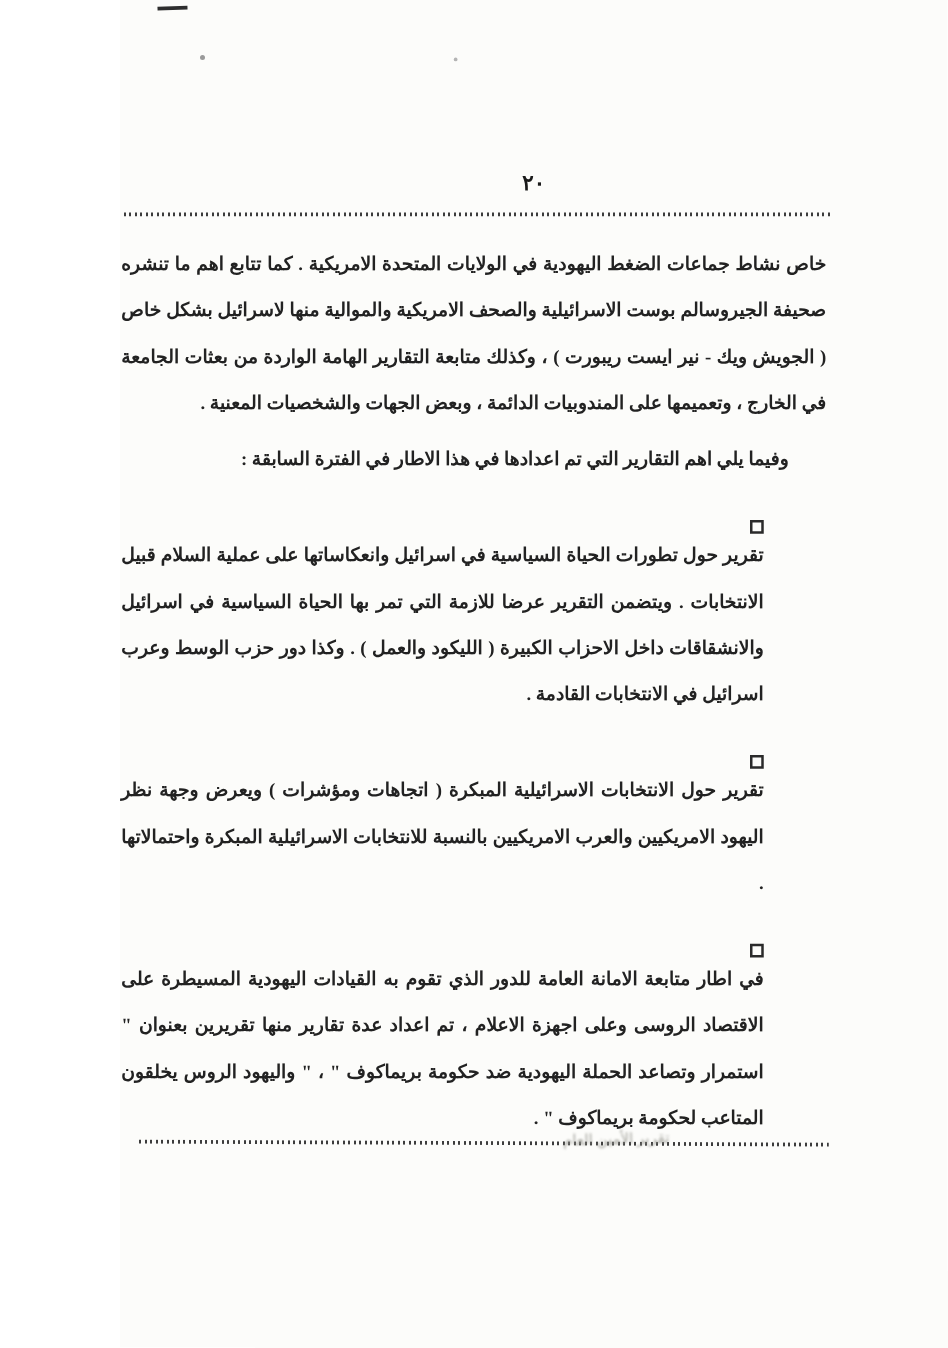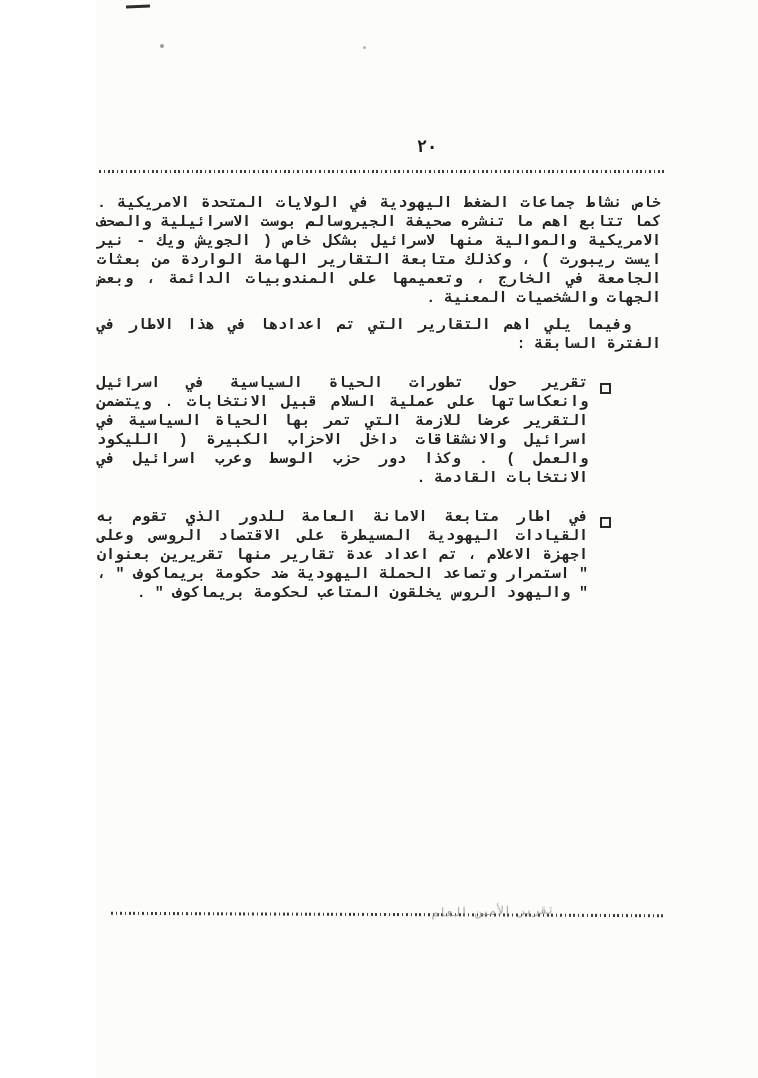--- a/index.html
+++ b/index.html
@@ -3,21 +3,21 @@
 <meta charset="utf-8">
 <style>
   * { margin: 0; padding: 0; box-sizing: border-box; }
   html, body { background: #ffffff; }
 
   .sheet {
     position: relative;
     width: 662px;
     height: 1078px;
     background: #fcfcfa;
-    font-family: Liberation Mono, monospace;
+    font-family: Liberation Serif, serif;
     direction: rtl;
     color: #1f1f1f;
     overflow: hidden;
   }
 
   
   .page-number {
     position: absolute;
     top: 136px;
     left: 0;
@@ -43,35 +43,36 @@
   .rule-bottom { top: 913px; right: 95px;  width: 552px; transform: rotate(0.25deg); }
 
   
   .body-text {
     position: absolute;
     top: 194px;
     right: 97px;
     width: 564px;
     font-size: 15px;
     font-weight: 700;
-    line-height: 19px;
+    line-height: 37px;
     text-align: justify;
     color: #222;
   }
 
   .para.lead {
     margin-top: 8px;
     text-indent: 30px;
   }
 
   .bullet {
     display: flex;
     align-items: flex-start;
     margin-top: 20px;
     padding-right: 50px;
+    flex-direction: column;
   }
   .bullet .marker {
     flex: 0 0 auto;
     width: 11px;
     height: 11px;
     border: 2px solid #2a2a2a;
     margin-top: 9px;
     margin-left: 12px;
     background: transparent;
   }
@@ -127,20 +128,24 @@
 
     <p class="para intro">خاص نشاط جماعات الضغط اليهودية في الولايات المتحدة الامريكية . كما تتابع اهم ما تنشره صحيفة الجيروسالم بوست الاسرائيلية والصحف الامريكية والموالية منها لاسرائيل بشكل خاص ( الجويش ويك - نير ايست ريبورت ) ، وكذلك متابعة التقارير الهامة الواردة من بعثات الجامعة في الخارج ، وتعميمها على المندوبيات الدائمة ، وبعض الجهات والشخصيات المعنية .</p>
 
     <p class="para lead">وفيما يلي اهم التقارير التي تم اعدادها في هذا الاطار في الفترة السابقة :</p>
 
     <div class="bullet">
       <span class="marker"></span>
       <span class="text">تقرير حول تطورات الحياة السياسية في اسرائيل وانعكاساتها على عملية السلام قبيل الانتخابات . ويتضمن التقرير عرضا للازمة التي تمر بها الحياة السياسية في اسرائيل والانشقاقات داخل الاحزاب الكبيرة ( الليكود والعمل ) . وكذا دور حزب الوسط وعرب اسرائيل في الانتخابات القادمة .</span>
     </div>
 
+    <div class="bullet">
+      <span class="marker"></span>
+      <span class="text">تقرير حول الانتخابات الاسرائيلية المبكرة ( اتجاهات ومؤشرات ) ويعرض وجهة نظر اليهود الامريكيين والعرب الامريكيين بالنسبة للانتخابات الاسرائيلية المبكرة واحتمالاتها .</span>
+    </div>
 
     <div class="bullet">
       <span class="marker"></span>
       <span class="text">في اطار متابعة الامانة العامة للدور الذي تقوم به القيادات اليهودية المسيطرة على الاقتصاد الروسى وعلى اجهزة الاعلام ، تم اعداد عدة تقارير منها تقريرين بعنوان " استمرار وتصاعد الحملة اليهودية ضد حكومة بريماكوف " ، " واليهود الروس يخلقون المتاعب لحكومة بريماكوف " .</span>
     </div>
 
   </div>
 
   <div class="rule rule-bottom"></div>
 

